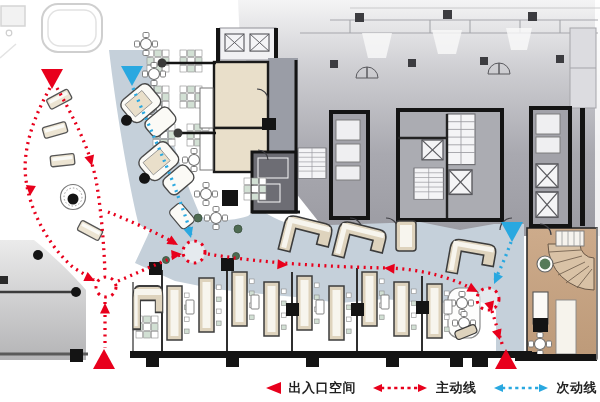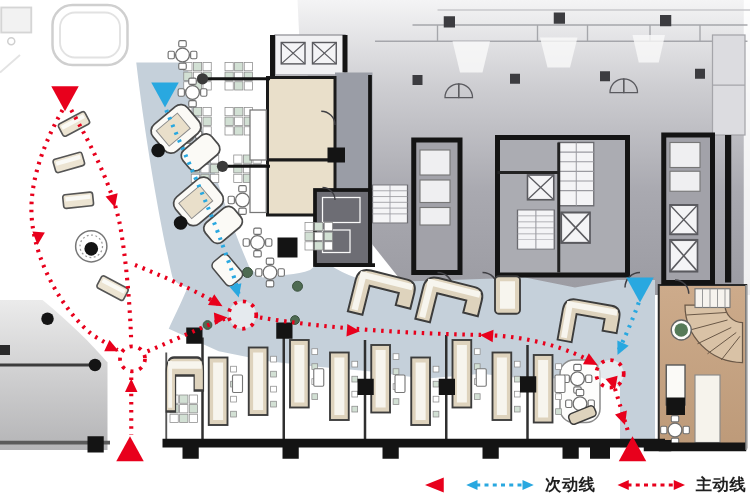--- a/index.html
+++ b/index.html
@@ -374,31 +374,32 @@
         <polygon points="121,66 143,66 132,86" fill="#29a8e0"></polygon>
         <polygon points="501,222 523,222 512,242" fill="#29a8e0"></polygon>
       </g>
 </svg>
 
 <div class="legend" id="legend">
       <div class="legend-item">
         <svg width="18" height="14">
           <polygon points="17,1 17,13 2,7" fill="#e8001c"></polygon>
         </svg>
+        <span class="legend-label">出入口空间</span>
+      </div>
+      <div class="legend-item">
+        <svg width="58" height="12">
+          <line x1="10" y1="6" x2="48" y2="6" stroke="#e8001c" stroke-width="2.4" stroke-dasharray="3.2 3.4"></line>
+          <polygon points="2,6 11,2 11,10" fill="#e8001c"></polygon>
+          <polygon points="56,6 47,2 47,10" fill="#e8001c"></polygon>
+        </svg>
+        <span class="legend-label">主动线</span>
       </div>
       <div class="legend-item">
         <svg width="58" height="12">
           <line x1="10" y1="6" x2="48" y2="6" stroke="#29a8e0" stroke-width="2.4" stroke-dasharray="3.2 3.4"></line>
           <polygon points="2,6 11,2 11,10" fill="#29a8e0"></polygon>
           <polygon points="56,6 47,2 47,10" fill="#29a8e0"></polygon>
         </svg>
         <span class="legend-label">次动线</span>
       </div>
-      <div class="legend-item">
-        <svg width="58" height="12">
-          <line x1="10" y1="6" x2="48" y2="6" stroke="#e8001c" stroke-width="2.4" stroke-dasharray="3.2 3.4"></line>
-          <polygon points="2,6 11,2 11,10" fill="#e8001c"></polygon>
-          <polygon points="56,6 47,2 47,10" fill="#e8001c"></polygon>
-        </svg>
-        <span class="legend-label">主动线</span>
-      </div>
     </div>
 </div>
 
 </body></html>

